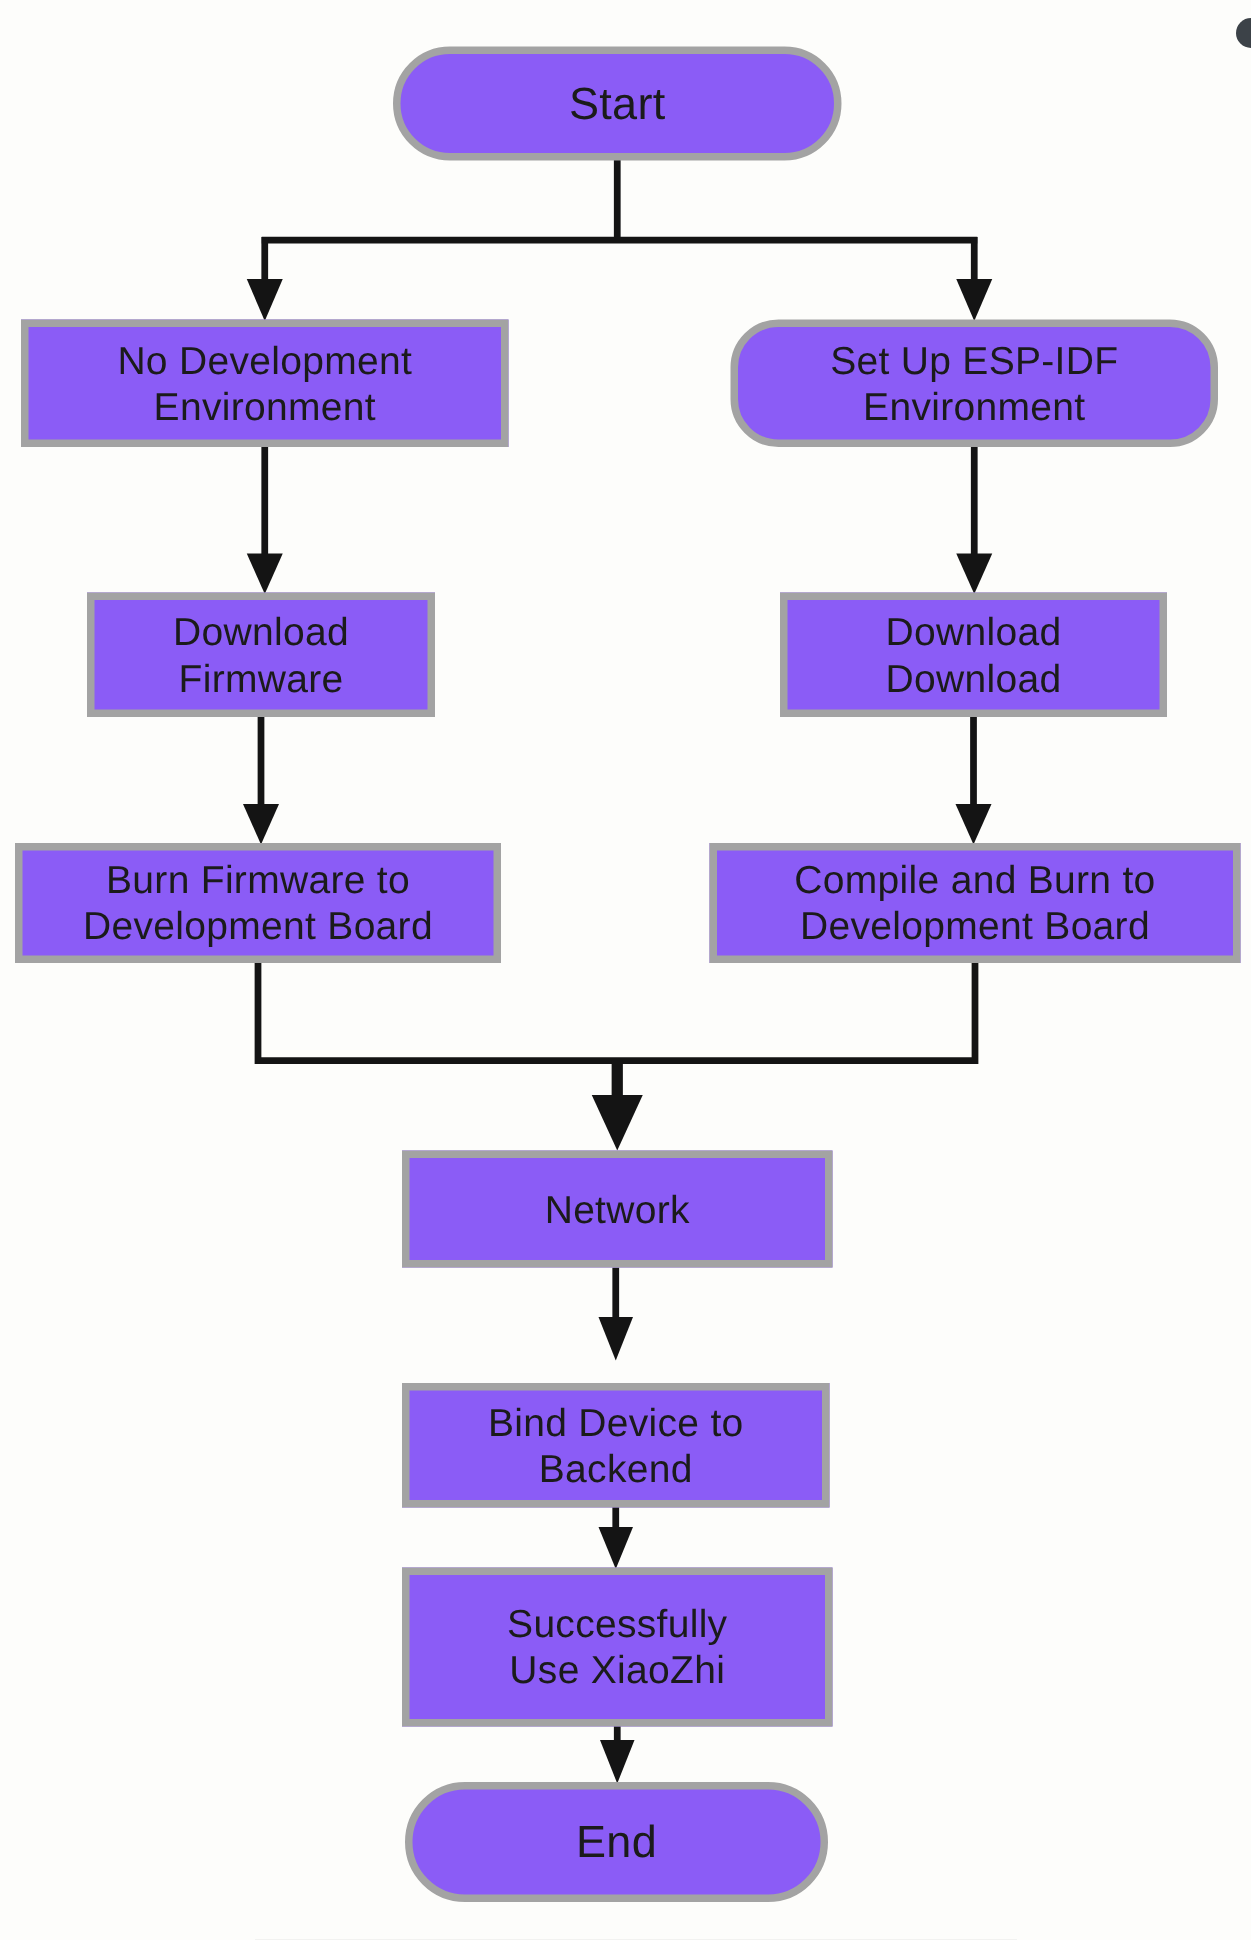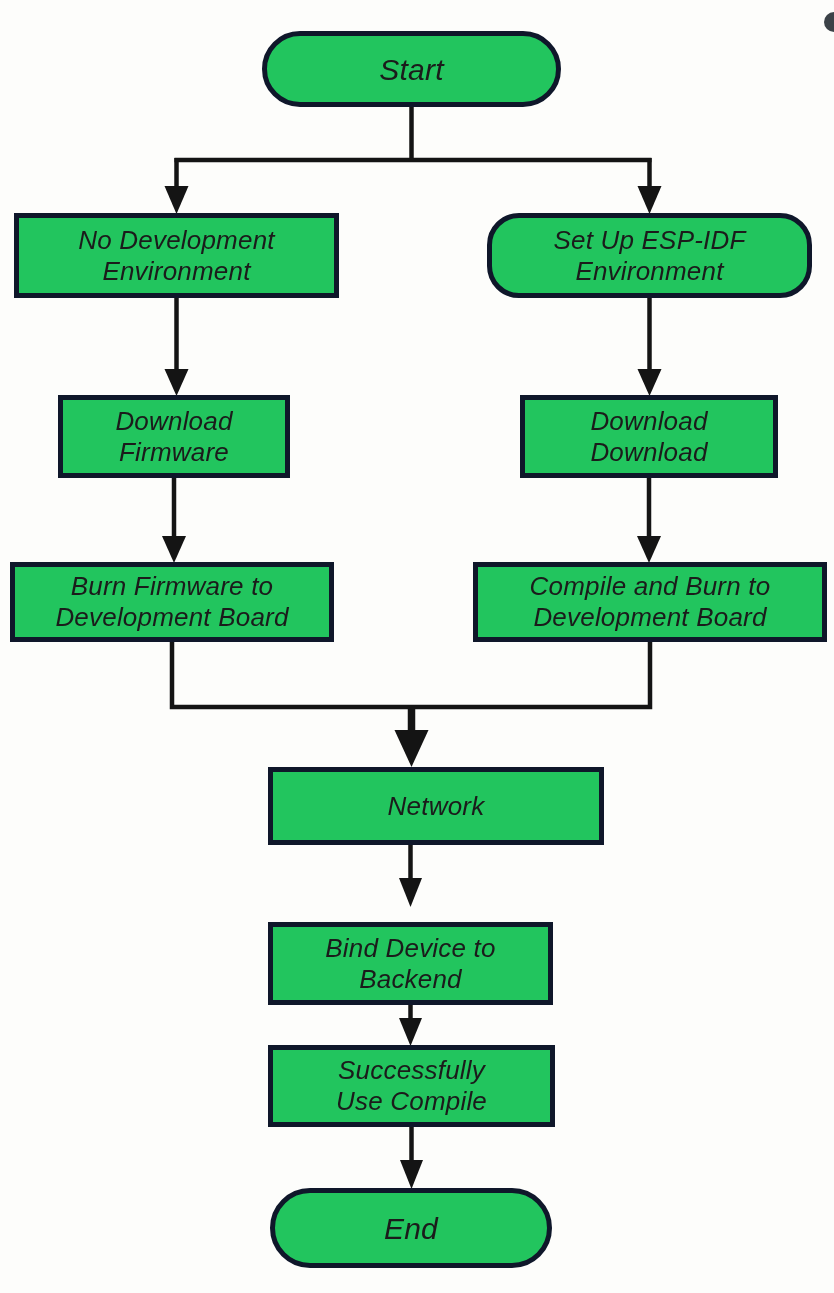--- a/index.html
+++ b/index.html
@@ -13,49 +13,48 @@
     font-family: "Liberation Sans", "DejaVu Sans", sans-serif;
   }
   #connectors {
     position: absolute;
     left: 0; top: 0;
     width: 834px; height: 1293px;
   }
   .node {
     position: absolute;
     box-sizing: border-box;
-    background: #22c55e;
-    border: 5px solid #0f172a;
+    background: #8b5cf6;
+    border: 5px solid #a3a3a3;
     display: flex;
     flex-direction: column;
     align-items: center;
     justify-content: center;
     text-align: center;
     color: #1b1b1b;
     font-size: 26px;
     line-height: 31px;
     letter-spacing: 0.2px;
-    font-style: italic;
   }
   .node span { display: block; white-space: nowrap; }
   .terminal {
     border-radius: 40px;
     font-size: 30px;
   }
   
   #n-start        { left: 262px; top: 31px;  width: 299px; height: 76px; border-radius: 38px; }
   #n-no-dev-env   { left: 14px;  top: 213px; width: 325px; height: 85px; }
   #n-setup-espidf { left: 487px; top: 213px; width: 325px; height: 85px; border-radius: 32px; }
   #n-dl-firmware  { left: 58px;  top: 395px; width: 232px; height: 83px; }
   #n-dl-project   { left: 520px; top: 395px; width: 258px; height: 83px; }
   #n-burn-fw      { left: 10px;  top: 562px; width: 324px; height: 80px; text-align: center; }
   #n-compile-burn { left: 473px; top: 562px; width: 354px; height: 80px; }
-  #n-net-config   { left: 268px; top: 767px; width: 336px; height: 78px; }
+  #n-net-config   { left: 268px; top: 767px; width: 287px; height: 78px; }
   #n-bind-device  { left: 268px; top: 922px; width: 285px; height: 83px; }
-  #n-use-xiaozhi  { left: 268px; top: 1045px;width: 287px; height: 82px; }
+  #n-use-xiaozhi  { left: 268px; top: 1045px;width: 287px; height: 106px; }
   #n-end          { left: 270px; top: 1188px;width: 282px; height: 80px; border-radius: 40px; }
   
   #edge-dot {
     position: absolute;
     right: -10px; top: 12px;
     width: 20px; height: 20px;
     border-radius: 50%;
     background: #3c4248;
   }
 </style>
@@ -138,21 +137,21 @@
     <span>Network</span>
   </div>
 
   <div class="node" id="n-bind-device">
     <span>Bind Device to</span>
     <span>Backend</span>
   </div>
 
   <div class="node" id="n-use-xiaozhi">
     <span>Successfully</span>
-    <span>Use Compile</span>
+    <span>Use XiaoZhi</span>
   </div>
 
   <div class="node terminal" id="n-end">
     <span>End</span>
   </div>
 
   <div id="edge-dot"></div>
 </div>
 
 </body></html>

